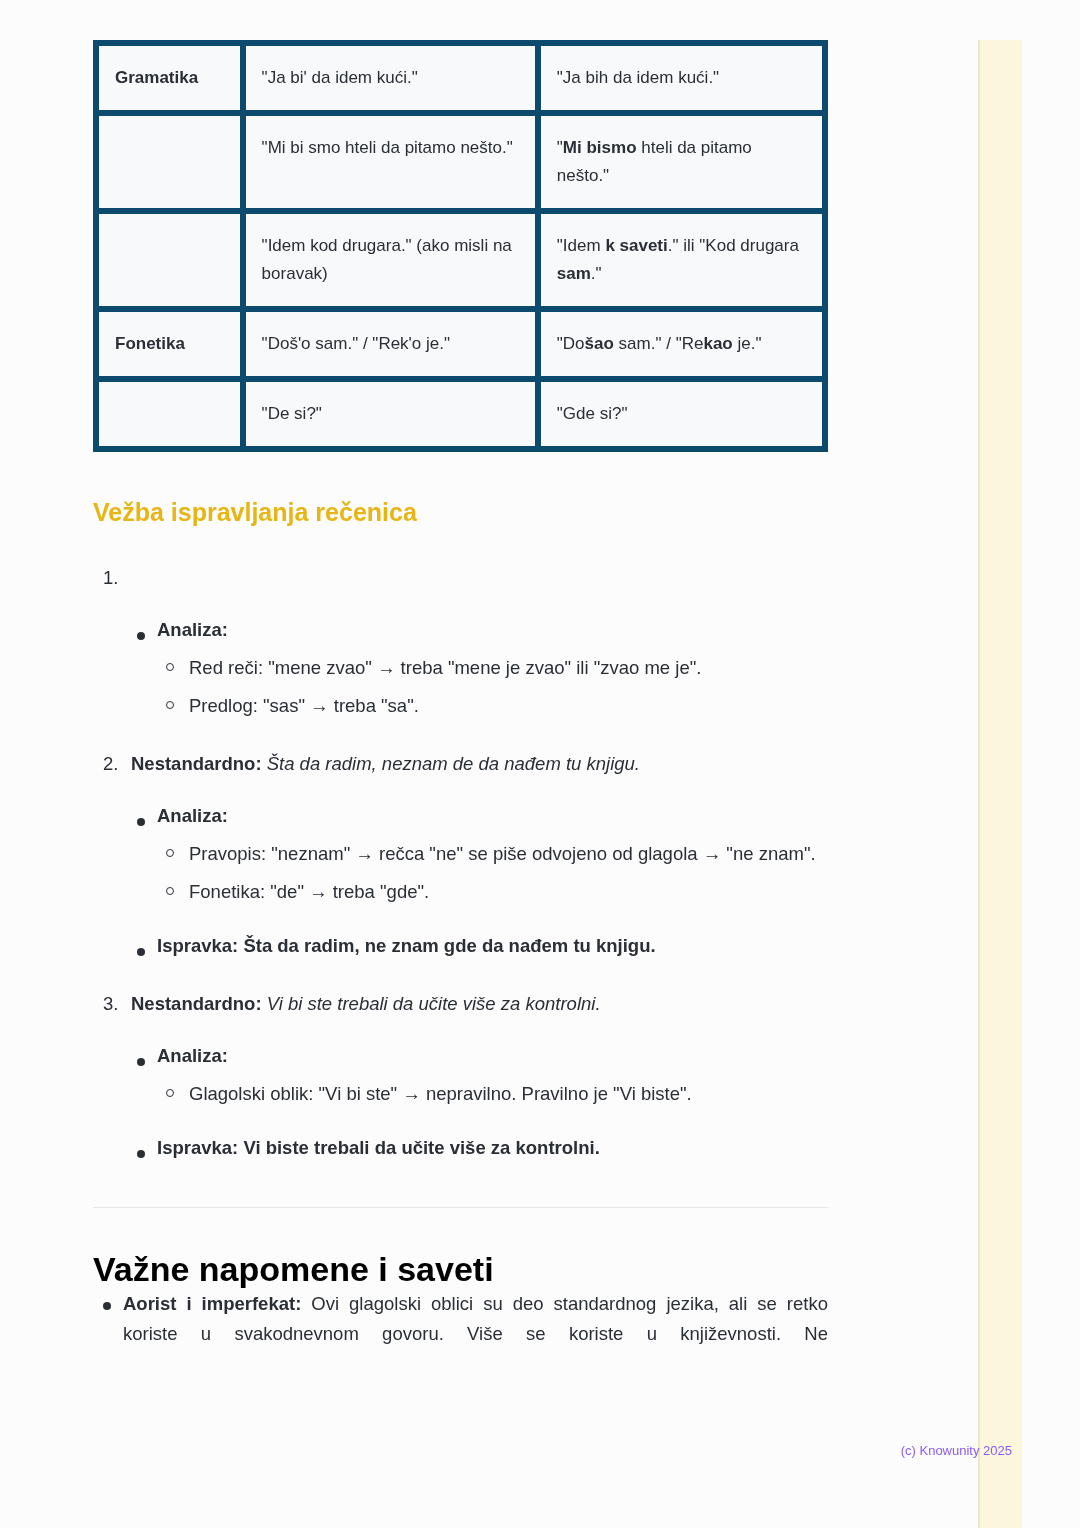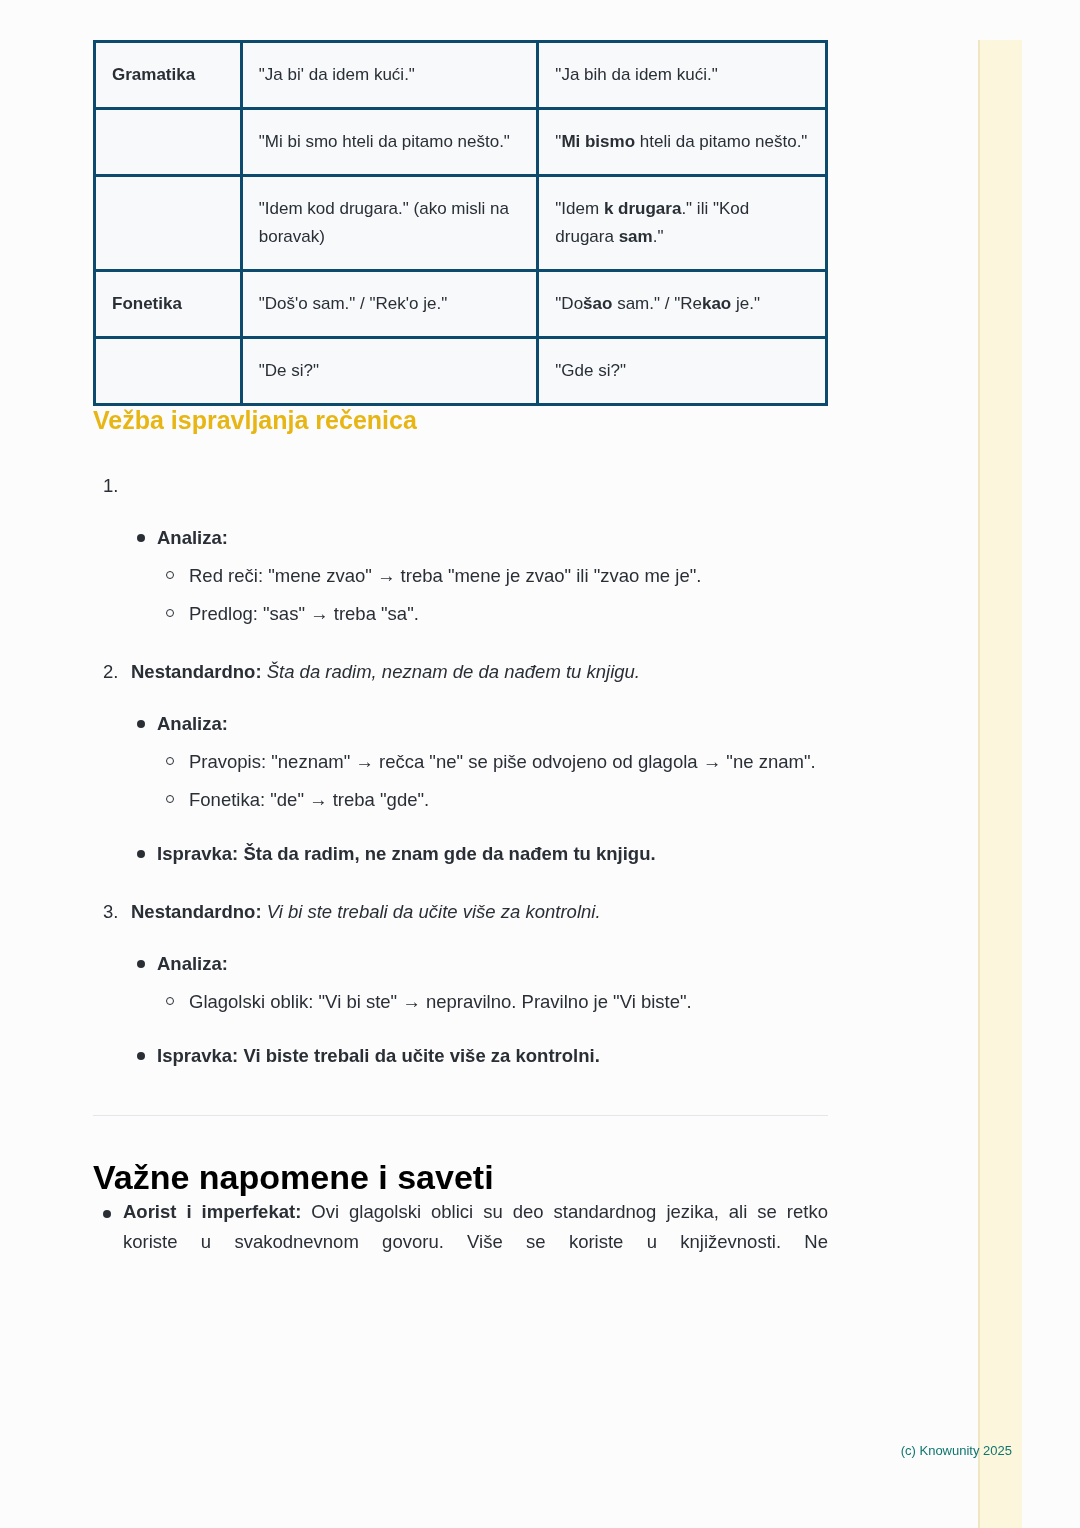--- a/index.html
+++ b/index.html
@@ -13,55 +13,55 @@
   }
   .side-stripe {
     position:absolute; top:40px; bottom:0; right:58px; width:44px;
     background:#fcf6dd; border-left:2px solid #efe6c3;
   }
   .content { position:absolute; left:93px; top:40px; width:735px; }
 
   
   table.cmp { width:100%; border-collapse:collapse; background:#f8f9fb; font-size:17px; }
   table.cmp td {
-    border:3px solid #0c4a6e; vertical-align:top;
+    border:6px solid #0c4a6e; vertical-align:top;
     padding:18px 16px; line-height:28px;margin-top:18px;
   }
   td.c1 { width:147px; font-weight:700; }
   td.c2 { width:298px; }
   td.c3 { width:290px; }
 
   
-  .h2 { font-size:25px; font-weight:700; color:#e7b514; }
+  .h2 { margin-top:46px; font-size:25px; font-weight:700; color:#e7b514; }
   .h1 { margin-top:42px; font-size:34px; font-weight:700; color:#000000; }
 
   
   .exlist { margin-top:36px; font-size:18.5px; }
   .ex { margin-top:28px; }
   .ex:first-child { margin-top:0; }
   .row { display:flex; align-items:flex-start; }
   .row p { line-height:30px; }
   .lead-row { padding-left:10px; }
   .num { width:20px; margin-right:8px; line-height:30px; flex:none; }
-  .l2 { padding-left:44px; margin-top:22px; }
+  .l2 { padding-left:44px; margin-top:22px;align-items:center; }
   .l3 { padding-left:73px; margin-top:8px; }
   .fix { margin-top:24px; }
   .disc { flex:none; width:8px; height:8px; border-radius:50%; background:#2a2f36; margin:11px 12px 0 0; }
   .circ { flex:none; width:8px; height:8px; border-radius:50%; border:1.5px solid #2a2f36; margin:10px 15px 0 0; }
   .bold { font-weight:700; }
 
   hr.rule { border:none; border-top:1px solid #e3e6ea; margin-top:44px; }
 
   .note { padding-left:10px; font-size:18.5px; }
   .note .disc { margin-top:13px; }
   .note-text { line-height:33px; text-align:justify; text-align-last:justify; }
 
   .footer {
     position:absolute; right:68px; bottom:70px;
-    font-size:13px; color:#0f766e; z-index:2;
+    font-size:13px; color:#8b5cf6; z-index:2;
   }
 </style>
 </head>
 <body>
 
 <div class="page">
 
   <div class="side-stripe"></div>
 
   <main class="content">
@@ -74,21 +74,21 @@
           <td class="c3"><span><span>"</span><span style="font-weight: 400;">Ja bih</span><span> da idem kući."</span></span></td>
         </tr>
         <tr>
           <td class="c1"><span></span></td>
           <td class="c2"><span><span>"Mi bi smo hteli da pitamo nešto."</span></span></td>
           <td class="c3"><span><span>"</span><span style="font-weight: 700;">Mi bismo</span><span> hteli da pitamo nešto."</span></span></td>
         </tr>
         <tr>
           <td class="c1"><span></span></td>
           <td class="c2"><span><span>"Idem kod drugara." (ako misli na boravak)</span></span></td>
-          <td class="c3"><span><span>"Idem </span><span style="font-weight: 700;">k drugara</span><span>." ili "Kod drugara </span><span style="font-weight: 700;">sam</span><span>."</span></span></td>
+          <td class="c3"><span><span>"Idem </span><span style="font-weight: 700;">k saveti</span><span>." ili "Kod drugara </span><span style="font-weight: 700;">sam</span><span>."</span></span></td>
         </tr>
         <tr>
           <td class="c1"><span>Fonetika</span></td>
           <td class="c2"><span><span>"Doš'o sam." / "Rek'o je."</span></span></td>
           <td class="c3"><span><span>"Do</span><span style="font-weight: 700;">šao</span><span> sam." / "Re</span><span style="font-weight: 700;">kao</span><span> je."</span></span></td>
         </tr>
         <tr>
           <td class="c1"><span></span></td>
           <td class="c2"><span><span>"De si?"</span></span></td>
           <td class="c3"><span><span>"Gde si?"</span></span></td>

